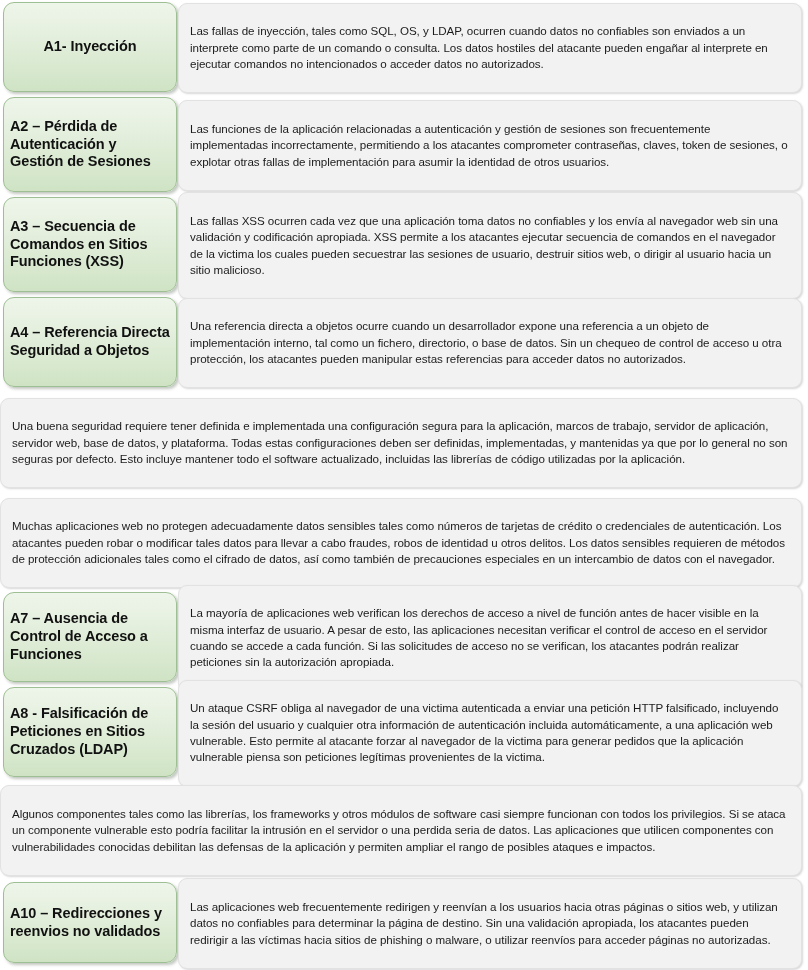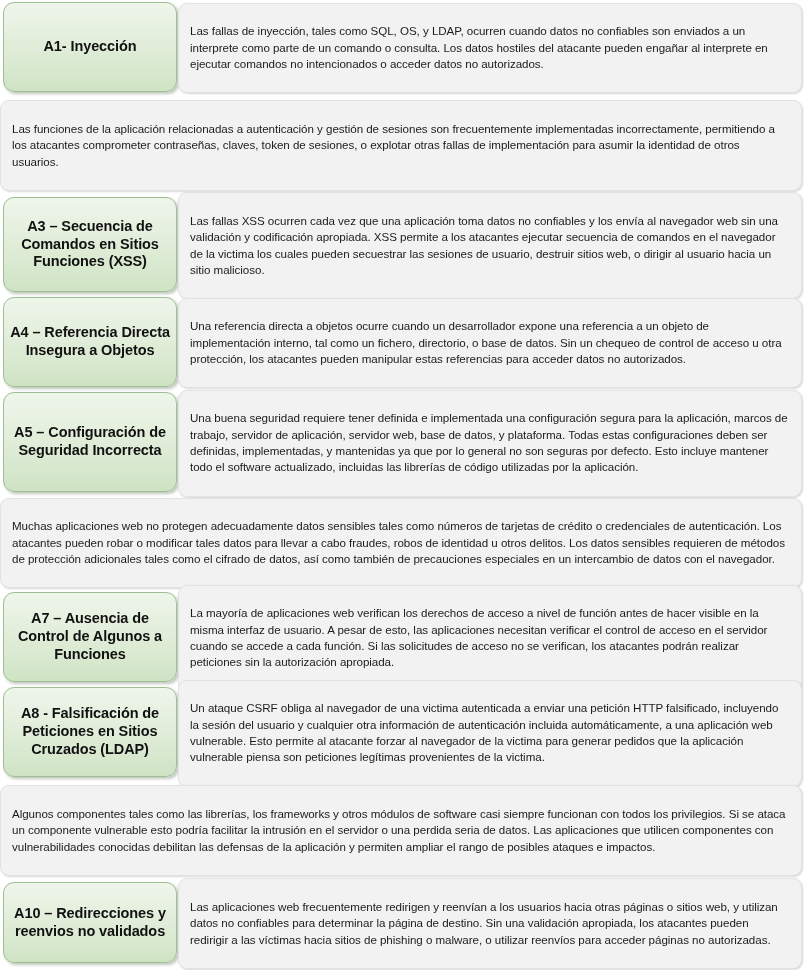--- a/index.html
+++ b/index.html
@@ -49,21 +49,21 @@
     align-items: center;
     justify-content: center;
     padding: 4px 6px;
   }
 
   .risk-label-text {
     font-weight: bold;
     font-size: 14.5px;
     line-height: 1.22;
     color: #111111;
-    text-align: center;
+    text-align: left;
     letter-spacing: -0.1px;
   }
 
   
   .risk-desc-cell {
     flex: 1 1 auto;
     position: relative;
     box-sizing: border-box;
     display: flex;
     align-items: center;
@@ -106,20 +106,25 @@
       </div>
     </div>
     <div class="risk-desc-cell">
       <div class="risk-desc-box">
         <p class="risk-desc-text">Las fallas de inyección, tales como SQL, OS, y LDAP, ocurren cuando datos no confiables son enviados a un interprete como parte de un comando o consulta. Los datos hostiles del atacante pueden engañar al interprete en ejecutar comandos no intencionados o acceder datos no autorizados.</p>
       </div>
     </div>
   </div>
 
   <div class="risk-row row-h-100">
+    <div class="risk-label-cell">
+      <div class="risk-label-box">
+        <span class="risk-label-text">A2 – Pérdida de Autenticación y Gestión de Sesiones</span>
+      </div>
+    </div>
     <div class="risk-desc-cell">
       <div class="risk-desc-box">
         <p class="risk-desc-text">Las funciones de la aplicación relacionadas a autenticación y gestión de sesiones son frecuentemente implementadas incorrectamente, permitiendo a los atacantes comprometer contraseñas, claves, token de sesiones, o explotar otras fallas de implementación para asumir la identidad de otros usuarios.</p>
       </div>
     </div>
   </div>
 
   <div class="risk-row row-h-100">
     <div class="risk-label-cell">
       <div class="risk-label-box">
@@ -129,55 +134,50 @@
     <div class="risk-desc-cell">
       <div class="risk-desc-box">
         <p class="risk-desc-text">Las fallas XSS ocurren cada vez que una aplicación toma datos no confiables y los envía al navegador web sin una validación y codificación apropiada. XSS permite a los atacantes ejecutar secuencia de comandos en el navegador de la victima los cuales pueden secuestrar las sesiones de usuario, destruir sitios web, o dirigir al usuario hacia un sitio malicioso.</p>
       </div>
     </div>
   </div>
 
   <div class="risk-row row-h-95">
     <div class="risk-label-cell">
       <div class="risk-label-box">
-        <span class="risk-label-text">A4 – Referencia Directa Insegura a Objetos</span>
+        <span class="risk-label-text">A4 – Referencia Directa Seguridad a Objetos</span>
       </div>
     </div>
     <div class="risk-desc-cell">
       <div class="risk-desc-box">
         <p class="risk-desc-text">Una referencia directa a objetos ocurre cuando un desarrollador expone una referencia a un objeto de implementación interno, tal como un fichero, directorio, o base de datos. Sin un chequeo de control de acceso u otra protección, los atacantes pueden manipular estas referencias para acceder datos no autorizados.</p>
       </div>
     </div>
   </div>
 
   <div class="risk-row row-h-105">
-    <div class="risk-label-cell">
-      <div class="risk-label-box">
-        <span class="risk-label-text">A5 – Configuración de Seguridad Incorrecta</span>
-      </div>
-    </div>
     <div class="risk-desc-cell">
       <div class="risk-desc-box">
         <p class="risk-desc-text">Una buena seguridad requiere tener definida e implementada una configuración segura para la aplicación, marcos de trabajo, servidor de aplicación, servidor web, base de datos, y plataforma. Todas estas configuraciones deben ser definidas, implementadas, y mantenidas ya que por lo general no son seguras por defecto. Esto incluye mantener todo el software actualizado, incluidas las librerías de código utilizadas por la aplicación.</p>
       </div>
     </div>
   </div>
 
   <div class="risk-row row-h-95">
     <div class="risk-desc-cell">
       <div class="risk-desc-box">
         <p class="risk-desc-text">Muchas aplicaciones web no protegen adecuadamente datos sensibles tales como números de tarjetas de crédito o credenciales de autenticación. Los atacantes pueden robar o modificar tales datos para llevar a cabo fraudes, robos de identidad u otros delitos. Los datos sensibles requieren de métodos de protección adicionales tales como el cifrado de datos, así como también de precauciones especiales en un intercambio de datos con el navegador.</p>
       </div>
     </div>
   </div>
 
   <div class="risk-row row-h-95">
     <div class="risk-label-cell">
       <div class="risk-label-box">
-        <span class="risk-label-text">A7 – Ausencia de Control de Algunos a Funciones</span>
+        <span class="risk-label-text">A7 – Ausencia de Control de Acceso a Funciones</span>
       </div>
     </div>
     <div class="risk-desc-cell">
       <div class="risk-desc-box">
         <p class="risk-desc-text">La mayoría de aplicaciones web verifican los derechos de acceso a nivel de función antes de hacer visible en la misma interfaz de usuario. A pesar de esto, las aplicaciones necesitan verificar el control de acceso en el servidor cuando se accede a cada función. Si las solicitudes de acceso no se verifican, los atacantes podrán realizar peticiones sin la autorización apropiada.</p>
       </div>
     </div>
   </div>
 
   <div class="risk-row row-h-95">

